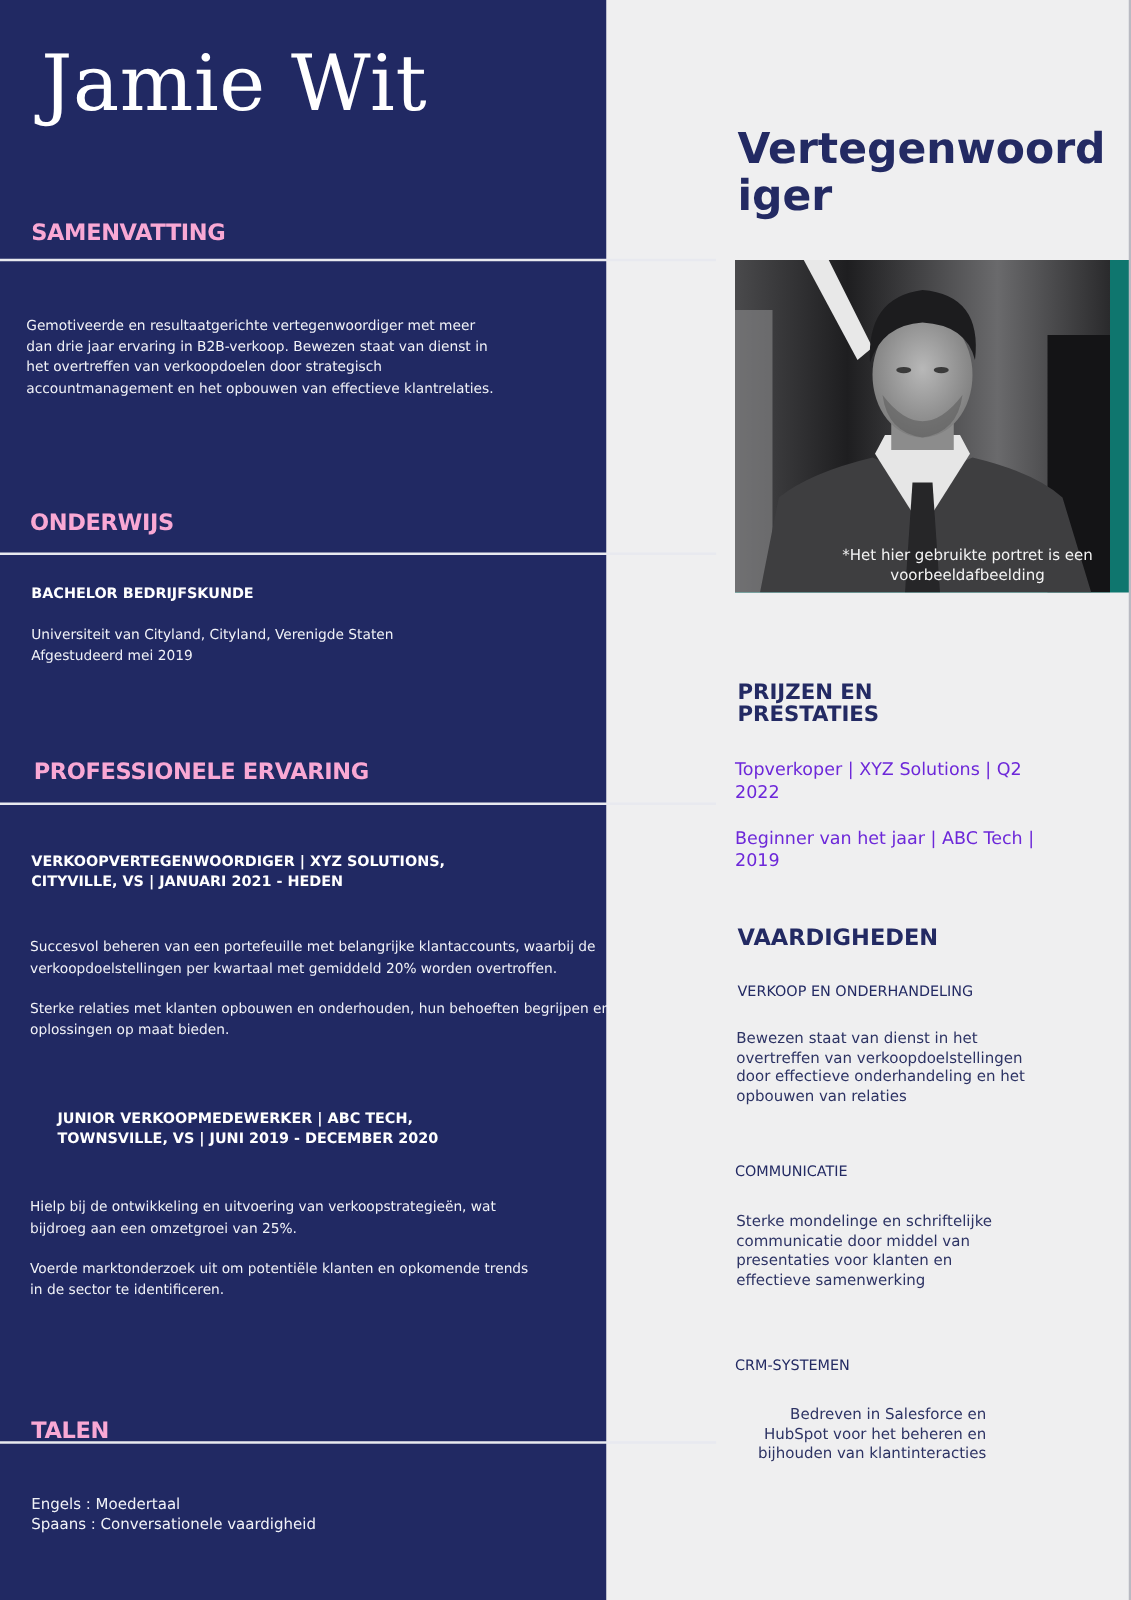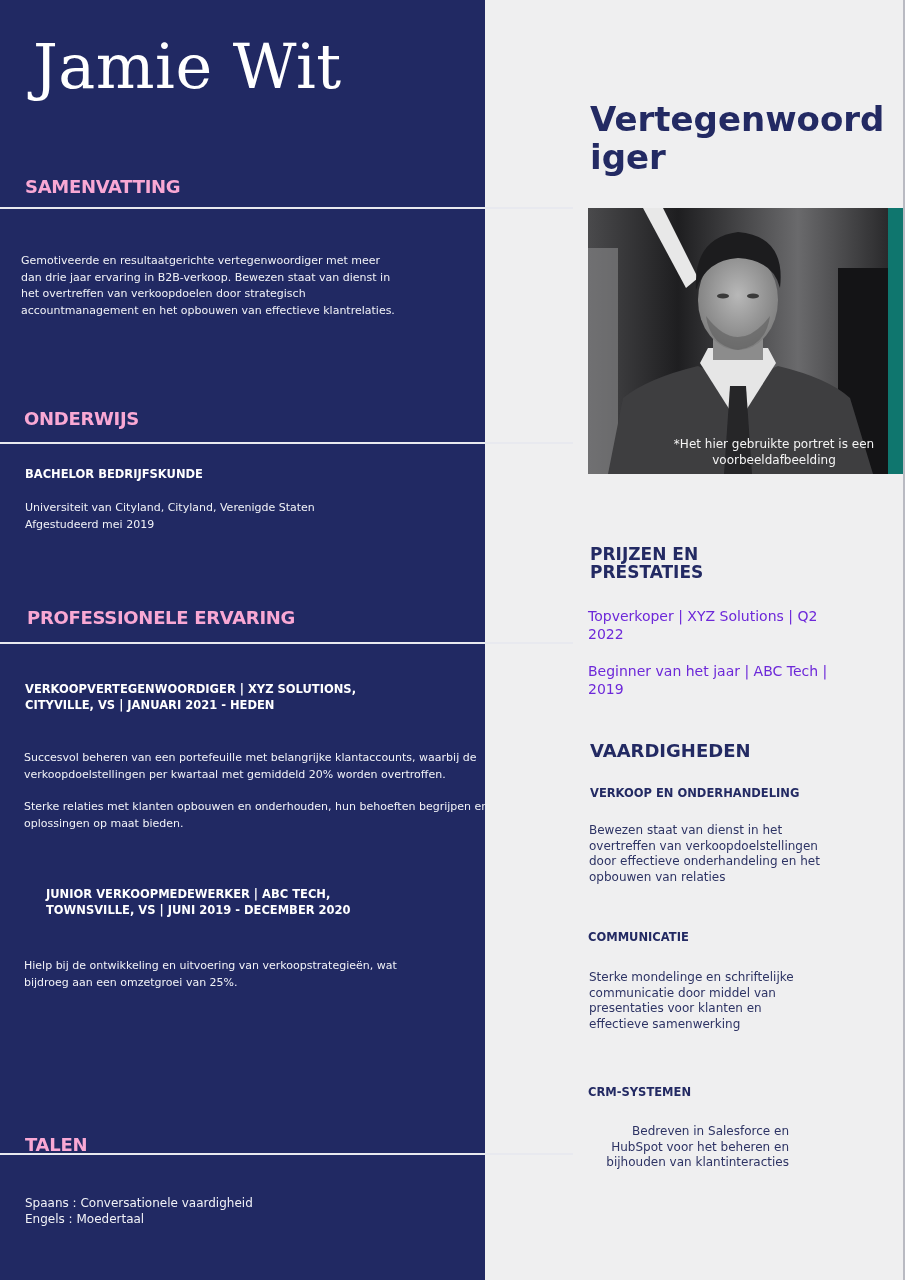--- a/index.html
+++ b/index.html
@@ -55,21 +55,21 @@
     }
     .r-title {
       position: absolute; left: 17px; font-family: "DejaVu Sans", sans-serif;
       font-size: 17px; font-weight: bold; line-height: 18px; color: #232a63;
     }
     .r-award {
       position: absolute; left: 15px; width: 260px;
       font-size: 14px; line-height: 18px; color: #6d28d9;
     }
     .r-sub {
-      position: absolute; left: 17px; font-size: 11.5px; font-weight: bold; color: #232a63;
+      position: absolute; left: 17px; font-size: 11.5px; font-weight: normal; color: #232a63;
     }
     .r-text {
       position: absolute; left: 16px; width: 245px;
       font-size: 12px; line-height: 15.5px; color: #2d3364;
     }
   </style>
 </head>
 <body>
 
 <div class="left">
@@ -100,27 +100,28 @@
     <div>Sterke relaties met klanten opbouwen en onderhouden, hun behoeften begrijpen en oplossingen op maat bieden.</div>
   </div>
 
   <div class="sub-title" style="left:25px; top:886px;margin-left:21px;">
     <div>JUNIOR VERKOOPMEDEWERKER | ABC TECH,</div>
     <div>TOWNSVILLE, VS | JUNI 2019 - DECEMBER 2020</div>
   </div>
   <div class="body-text" style="left:24px; top:958px; width:410px;">
     <div>Hielp bij de ontwikkeling en uitvoering van verkoopstrategieën, wat bijdroeg aan een omzetgroei van 25%.</div>
     <span class="p-gap"></span>
+    <div>Voerde marktonderzoek uit om potentiële klanten en opkomende trends in de sector te identificeren.</div>
   </div>
 
   <div class="sec-title" style="left:25px; top:1122px;margin-top:12px;">TALEN</div>
   <div class="divider" style="top:1153px; width:575px;"></div>
   <div class="body-text" style="left:25px; top:1195px; width:400px; font-size:12px; line-height:16px;">
+    <div>Engels : Moedertaal</div>
     <div>Spaans : Conversationele vaardigheid</div>
-    <div>Engels : Moedertaal</div>
   </div>
 </div>
 
 <div class="right">
   <div class="role">Vertegenwoordiger</div>
 
   <div class="photo">
     <svg width="300" height="266" viewBox="0 0 300 266">
       <defs>
         <linearGradient id="bg" x1="0" y1="0" x2="1" y2="0">

